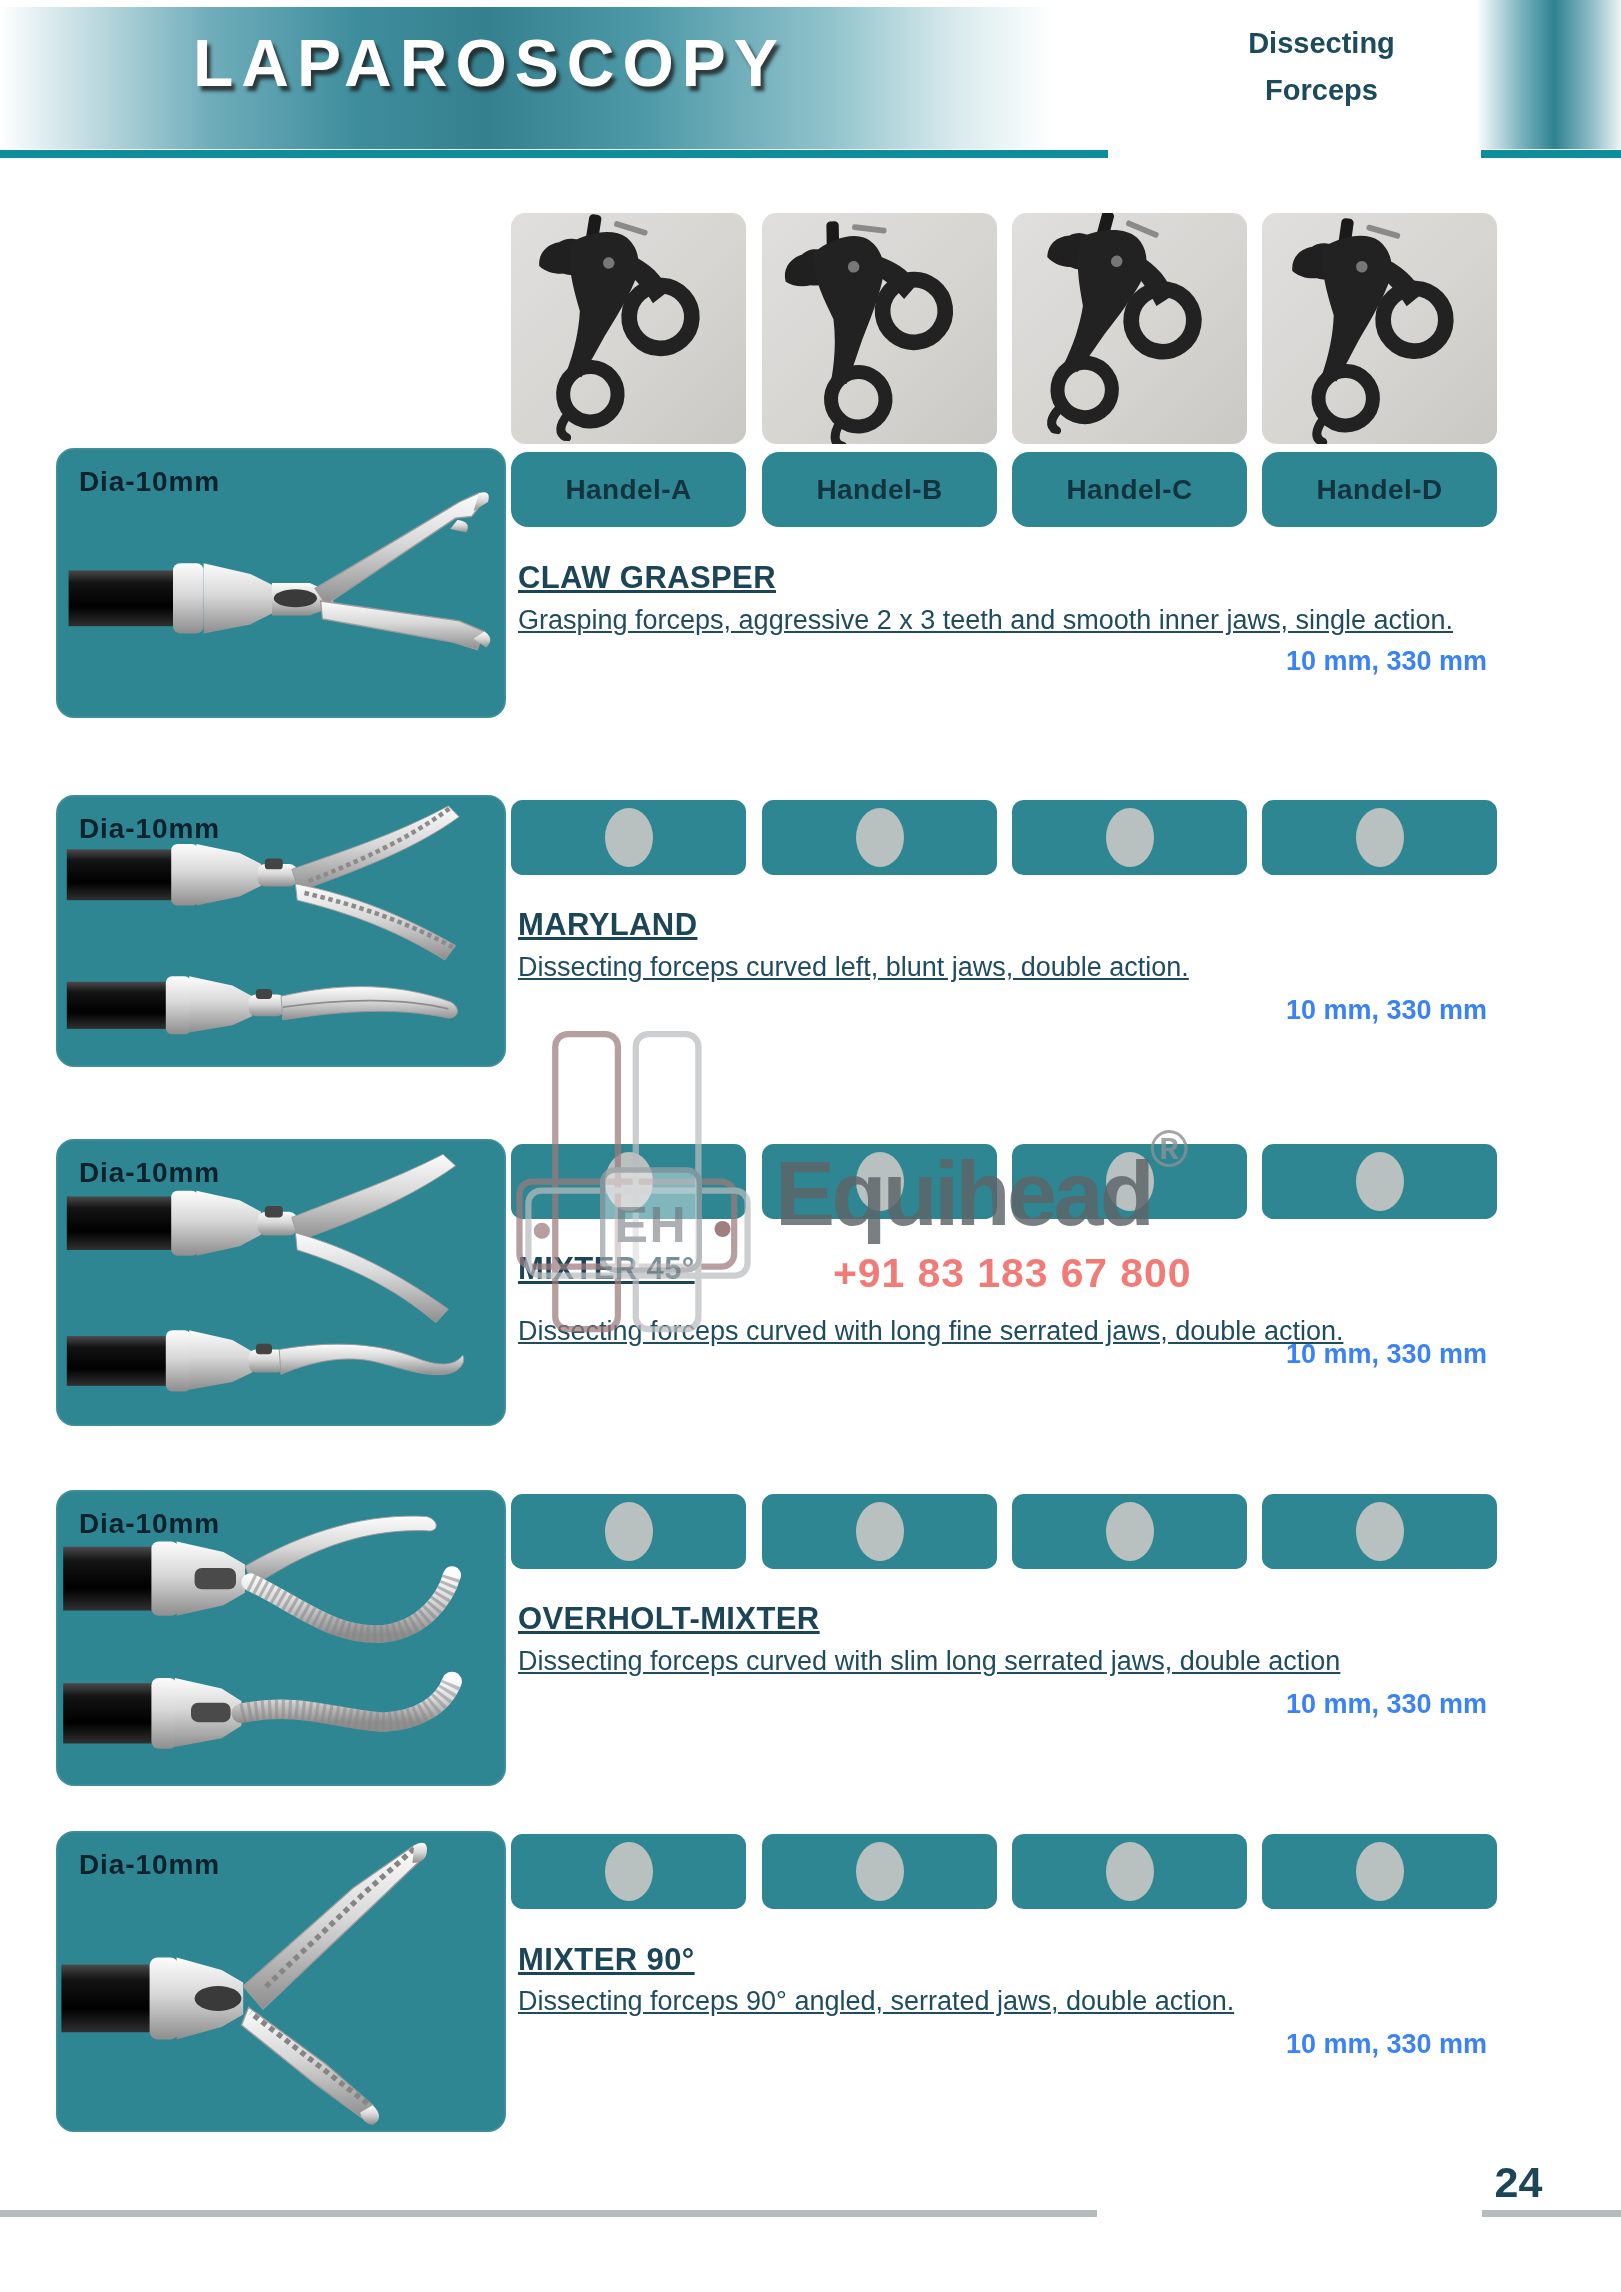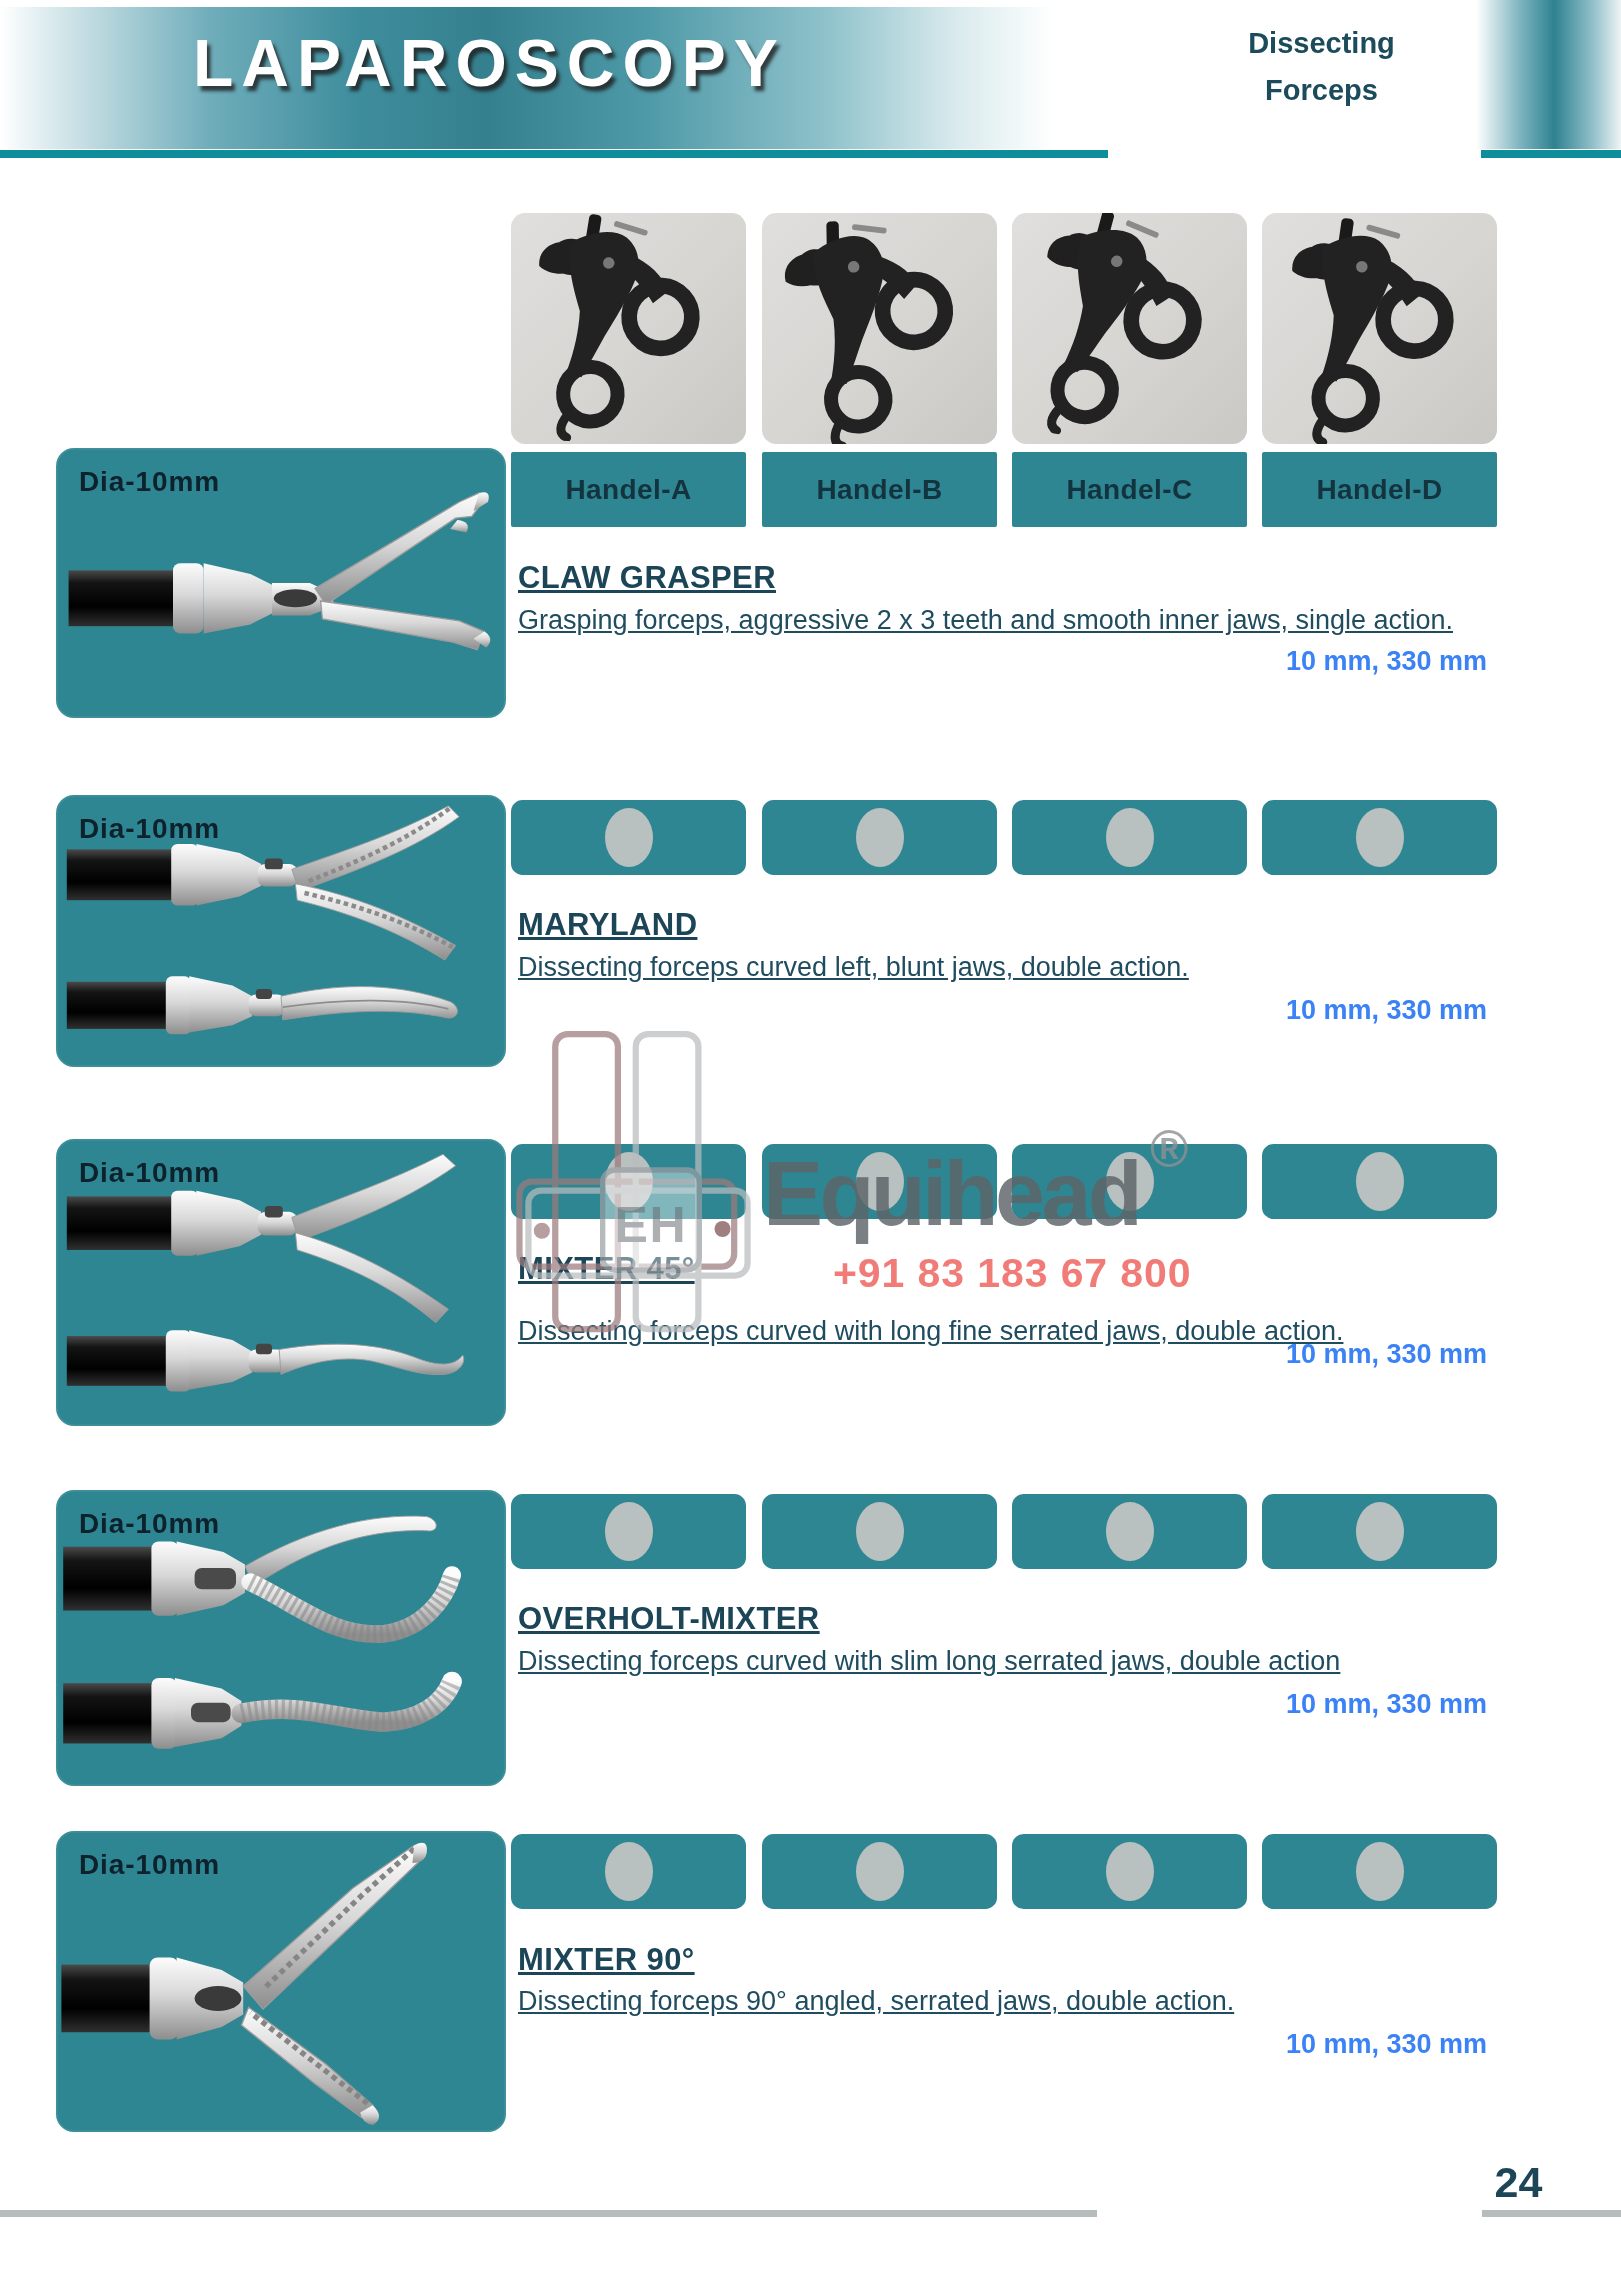--- a/index.html
+++ b/index.html
@@ -32,21 +32,21 @@
   .rule.left{left:0;width:1108px;}
   .rule.right{left:1481px;width:140px;}
 
   
   .photo{
     top:213px;width:235px;height:231px;border-radius:14.3px;
     background:linear-gradient(135deg,#e0dfdd 0%,#d6d5d2 55%,#c9c8c5 100%);
   }
   .photo svg{width:100%;height:100%;}
   .opt-label{
-    top:452px;width:235px;height:75px;background:#2e8692;border-radius:2px;
+    top:452px;width:235px;height:75px;background:#2e8692;border-radius:17px;
     display:flex;align-items:center;justify-content:center;
     font-size:28px;font-weight:bold;color:#13333f;letter-spacing:0.4px;
   }
   .c0{left:511px;} .c1{left:762px;} .c2{left:1012px;} .c3{left:1262px;}
 
   
   .tipbox{left:56px;width:450px;background:#2e8692;border-radius:18px;
     box-shadow:inset 0 0 0 1.8px rgba(255,255,255,.08);}
   .tipbox svg{position:absolute;left:0;top:0;width:100%;height:100%;}
   .dia{position:absolute;left:23px;top:18px;font-size:28px;font-weight:bold;
@@ -55,21 +55,21 @@
     display:flex;align-items:center;justify-content:center;}
   .opt-dot{width:48px;height:59px;border-radius:50%;background:#b9c0c0;}
   .p-title{font-size:31px;font-weight:bold;color:#1c4657;letter-spacing:0.4px;white-space:nowrap;}
   .p-desc{font-size:27px;font-weight:500;color:#1f4c5f;white-space:nowrap;}
   .p-size{right:134px;text-align:right;font-size:27px;font-weight:bold;color:#3b82f6;white-space:nowrap;}
   .tl{left:518px;text-decoration:underline;}
 
   
   .wm-logo{left:515px;top:1025px;width:246px;height:349px;opacity:.72;z-index:5;}
   .wm-brand{left:763px;top:1143px;font-size:90px;font-weight:bold;color:#5d6468;
-    letter-spacing:-3.6px;opacity:.82;z-index:5;white-space:nowrap;}
+    letter-spacing:-3.6px;opacity:.82;z-index:5;white-space:nowrap;padding-left:12px;}
   .wm-reg{left:1150px;top:1119px;font-size:52px;font-weight:bold;color:#8c9194;opacity:.8;z-index:5;}
   .wm-phone{left:833px;top:1250px;font-size:41px;font-weight:bold;color:#f0716c;
     letter-spacing:0.9px;opacity:.92;z-index:5;white-space:nowrap;}
 
   
   .foot-rule{top:2210px;height:7.2px;background:#b7bcbd;}
   .foot-rule.l{left:0;width:1097px;}
   .foot-rule.r{left:1482px;width:139px;}
   .page-num{left:1465px;top:2158px;width:107px;text-align:center;
     font-size:43px;font-weight:bold;color:#1c4657;}

